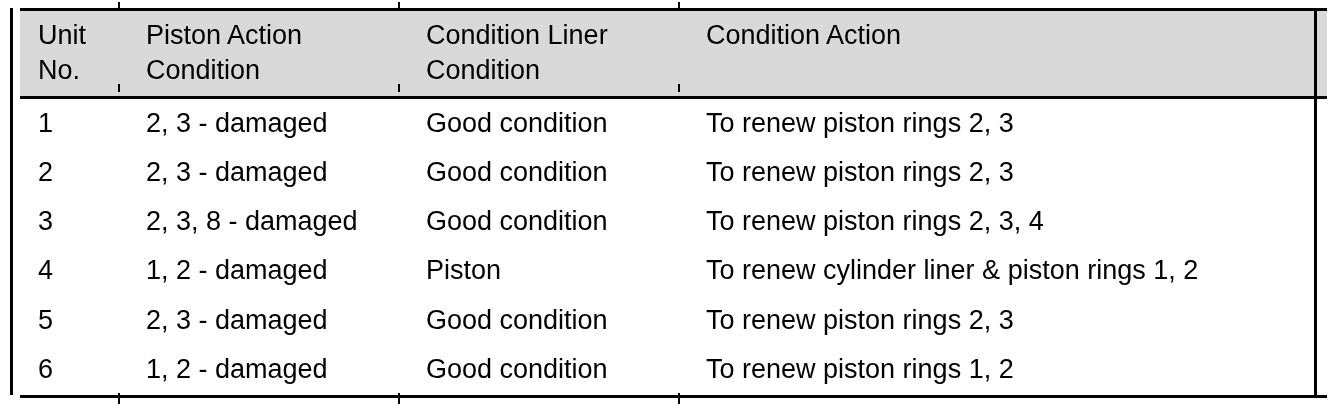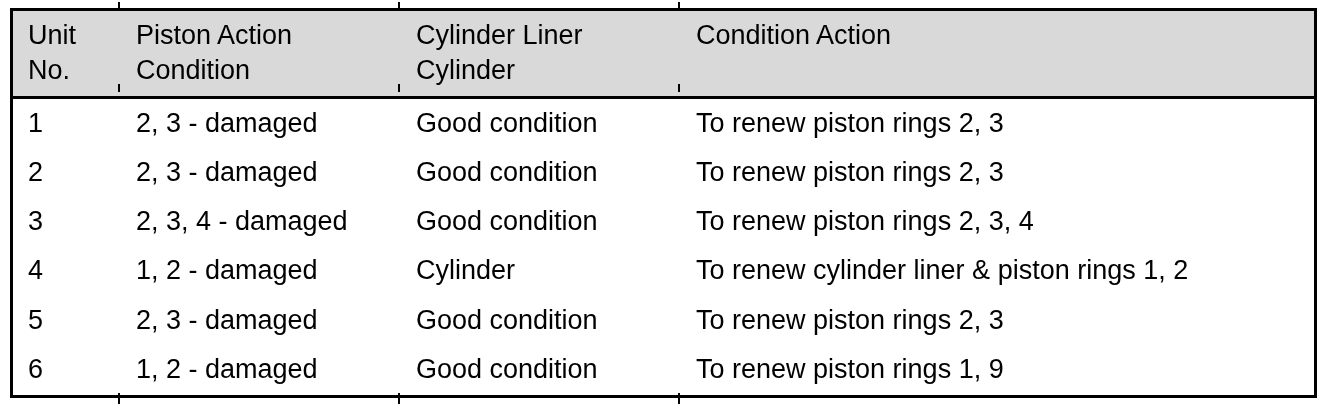--- a/index.html
+++ b/index.html
@@ -18,21 +18,21 @@
   .sheet {
     position: relative;
     width: 1340px;
     height: 411px;
     background: #ffffff;
   }
 
   
   table.insp {
     position: absolute;
-    left: 10px;
+    left: 20px;
     top: 8px;
     width: 1307px;
     border-collapse: collapse;
     table-layout: fixed;
     font-size: 27px;
     line-height: 1.30;
     border-radius: 29px;
   }
 
   table.insp col.c-unit   { width: 108px; }
@@ -100,61 +100,61 @@
       <col class="c-unit">
       <col class="c-rings">
       <col class="c-liner">
       <col class="c-action">
     </colgroup>
 
     <thead>
       <tr>
         <th>Unit No.</th>
         <th>Piston Action Condition</th>
-        <th>Cylinder Liner Cylinder</th>
+        <th>Condition Liner Condition</th>
         <th>Condition Action</th>
       </tr>
     </thead>
 
     <tbody>
       <tr>
         <td>1</td>
         <td>2, 3 - damaged</td>
         <td>Good condition</td>
         <td>To renew piston rings 2, 3</td>
       </tr>
       <tr>
         <td>2</td>
         <td>2, 3 - damaged</td>
         <td>Good condition</td>
         <td>To renew piston rings 2, 3</td>
       </tr>
       <tr>
         <td>3</td>
-        <td>2, 3, 4 - damaged</td>
+        <td>2, 3, 8 - damaged</td>
         <td>Good condition</td>
         <td>To renew piston rings 2, 3, 4</td>
       </tr>
       <tr>
         <td>4</td>
         <td>1, 2 - damaged</td>
-        <td>Cylinder</td>
+        <td>Piston</td>
         <td>To renew cylinder liner &amp; piston rings 1, 2</td>
       </tr>
       <tr>
         <td>5</td>
         <td>2, 3 - damaged</td>
         <td>Good condition</td>
         <td>To renew piston rings 2, 3</td>
       </tr>
       <tr class="last-row">
         <td>6</td>
         <td>1, 2 - damaged</td>
         <td>Good condition</td>
-        <td>To renew piston rings 1, 9</td>
+        <td>To renew piston rings 1, 2</td>
       </tr>
     </tbody>
   </table>
 
   <div class="rule-left"></div>
   <div class="rule-right"></div>
 
   <div class="tick t-top u1"></div>
   <div class="tick t-top u2"></div>
   <div class="tick t-top u3"></div>

